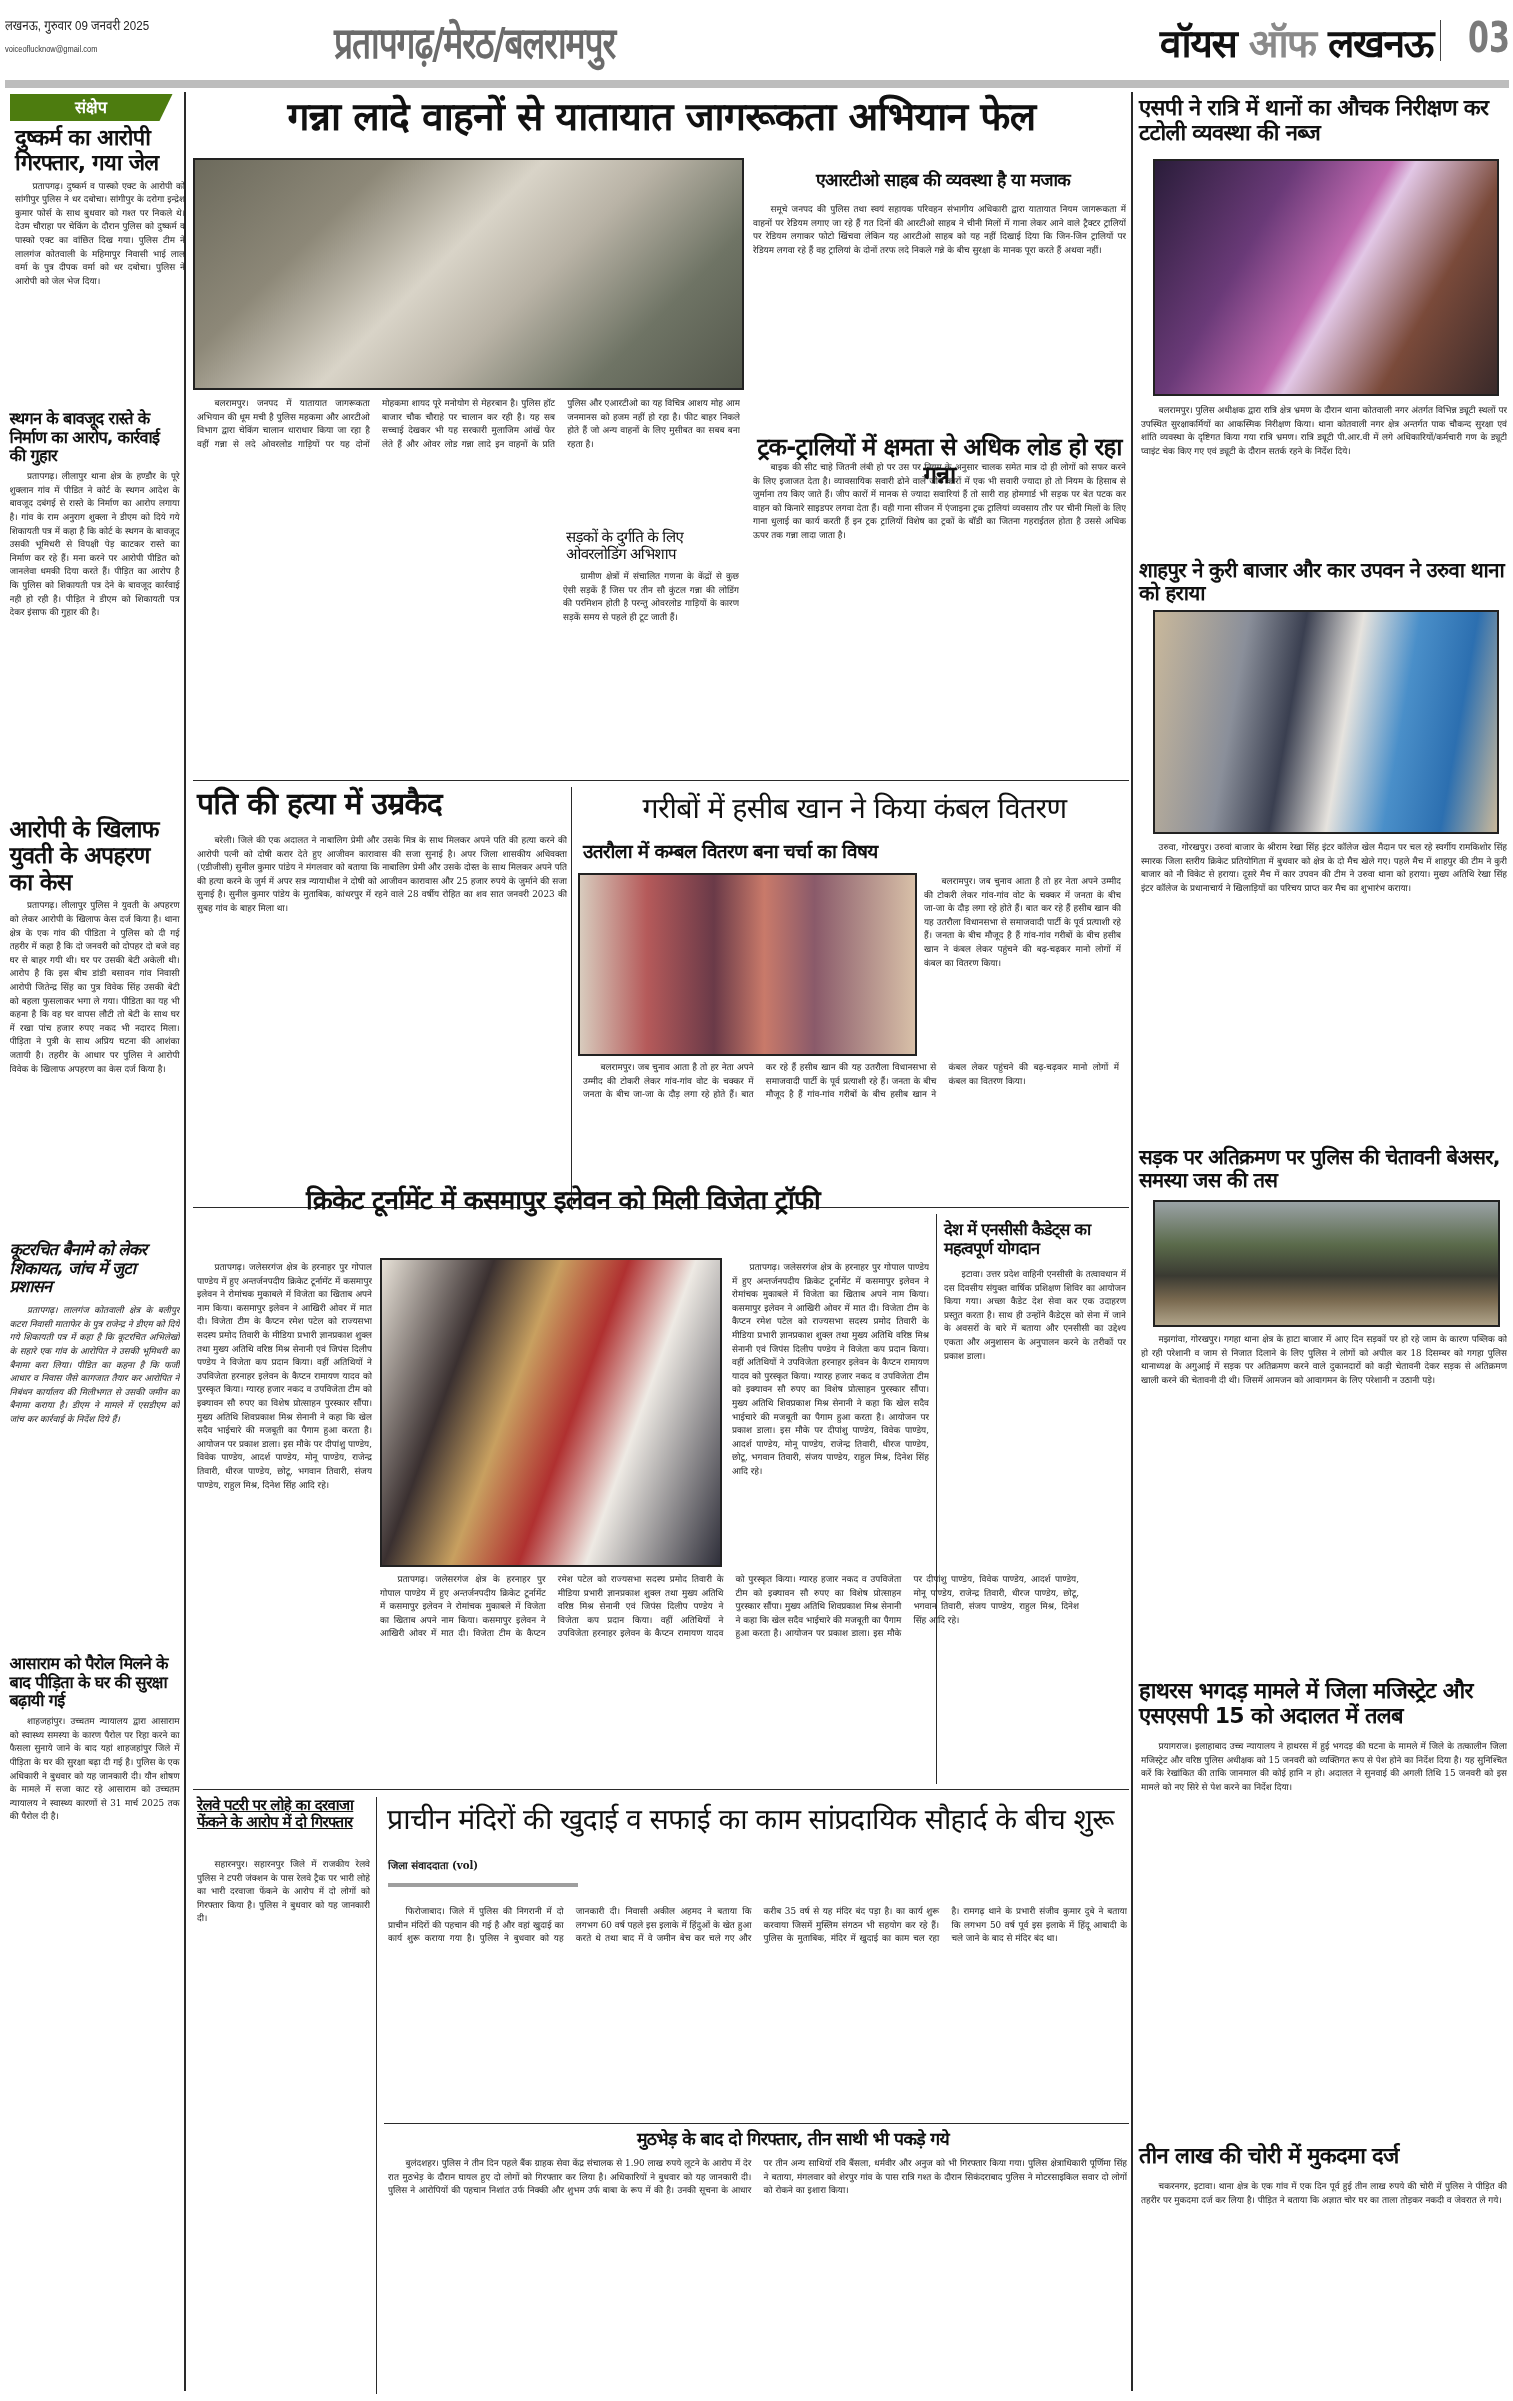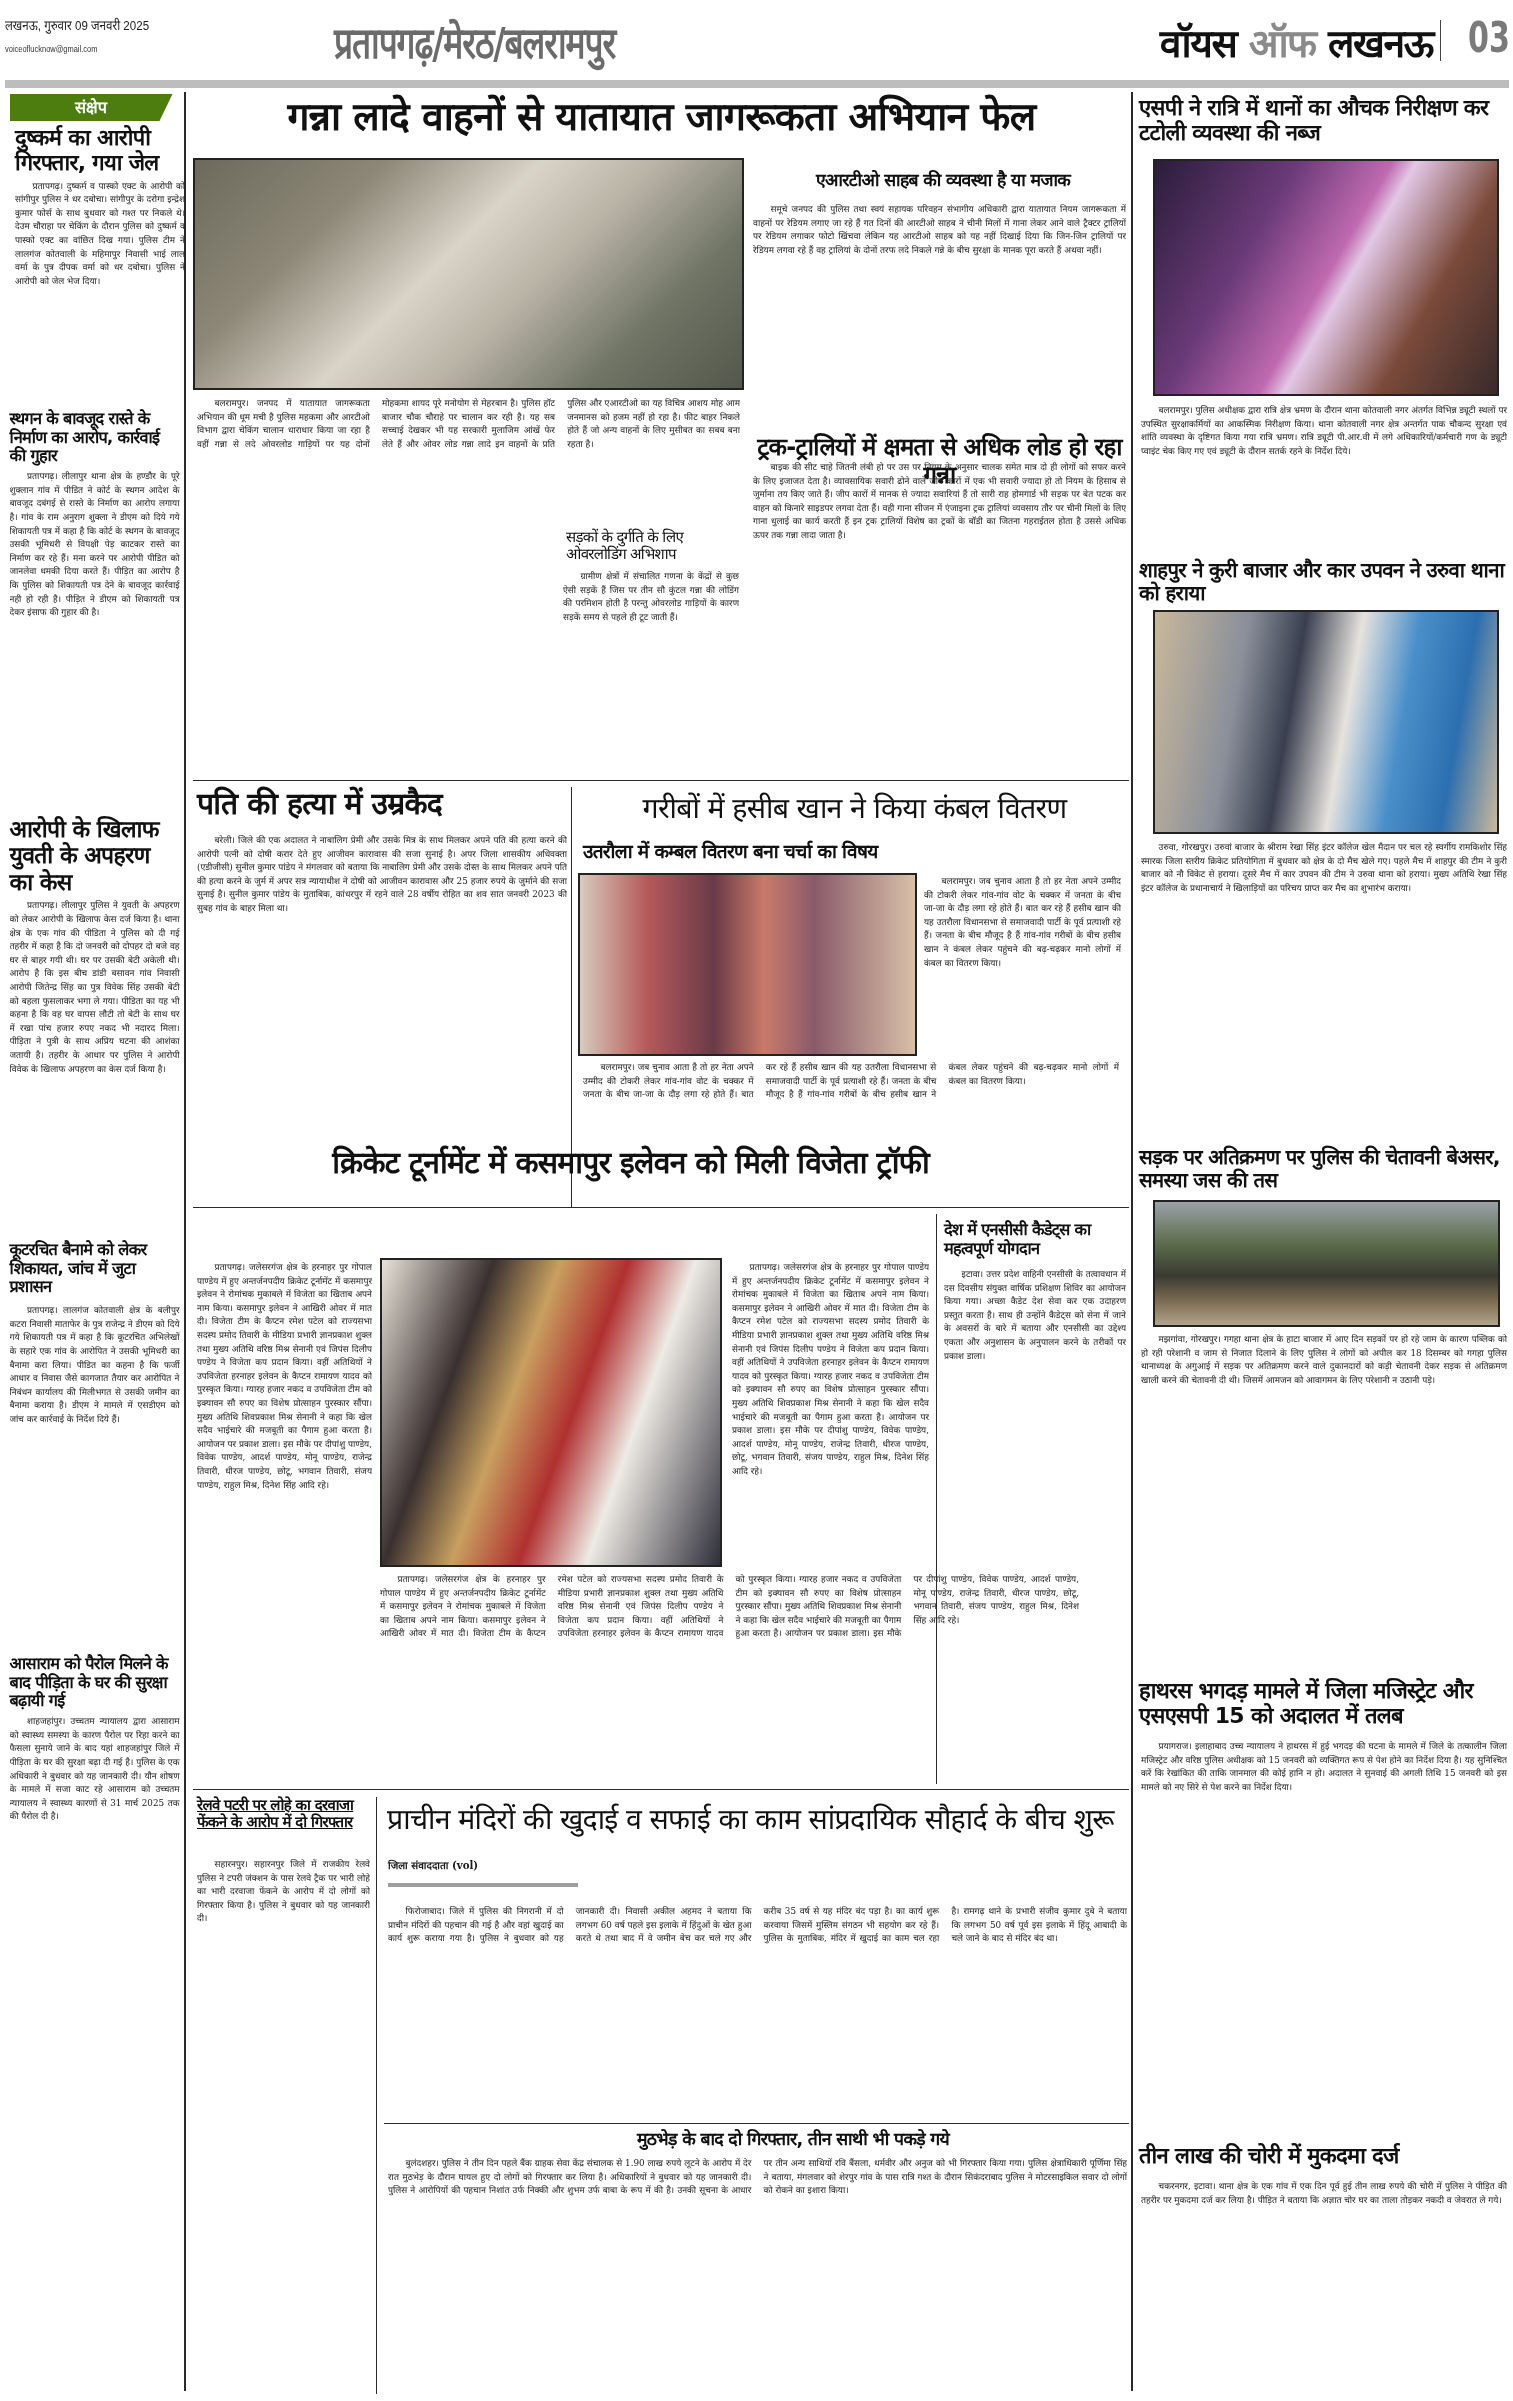--- a/index.html
+++ b/index.html
@@ -61,21 +61,21 @@
   <div class="body" style="height:319px; margin-top:4.1px;">
       <p>प्रतापगढ़। लीलापुर थाना क्षेत्र के हण्डौर के पूरे शुक्लान गांव में पीडित ने कोर्ट के स्थगन आदेश के बावजूद दबंगई से रास्ते के निर्माण का आरोप लगाया है। गांव के राम अनुराग शुक्ला ने डीएम को दिये गये शिकायती पत्र में कहा है कि कोर्ट के स्थगन के बावजूद उसकी भूमिधरी से विपक्षी पेड़ काटकर रास्ते का निर्माण कर रहे हैं। मना करने पर आरोपी पीडित को जानलेवा धमकी दिया करते हैं। पीड़ित का आरोप है कि पुलिस को शिकायती पत्र देने के बावजूद कार्रवाई नही हो रही है। पीड़ित ने डीएम को शिकायती पत्र देकर इंसाफ की गुहार की है।</p>
     </div>
 </div>
 <div class="abs" style="left:9.5px; top:780px; width:170px;">
   <div class="hl" style="font-size:23px;margin-top:36px;">आरोपी के खिलाफ युवती के अपहरण का केस</div>
   <div class="body" style="height:393px; margin-top:4.1px;">
       <p>प्रतापगढ़। लीलापुर पुलिस ने युवती के अपहरण को लेकर आरोपी के खिलाफ केस दर्ज किया है। थाना क्षेत्र के एक गांव की पीडिता ने पुलिस को दी गई तहरीर में कहा है कि दो जनवरी को दोपहर दो बजे वह घर से बाहर गयी थी। घर पर उसकी बेटी अकेली थी। आरोप है कि इस बीच डांडी बसावन गांव निवासी आरोपी जितेन्द्र सिंह का पुत्र विवेक सिंह उसकी बेटी को बहला फुसलाकर भगा ले गया। पीडिता का यह भी कहना है कि वह घर वापस लौटी तो बेटी के साथ घर में रखा पांच हजार रुपए नकद भी नदारद मिला। पीड़िता ने पुत्री के साथ अप्रिय घटना की आशंका जतायी है। तहरीर के आधार पर पुलिस ने आरोपी विवेक के खिलाफ अपहरण का केस दर्ज किया है।</p>
     </div>
 </div>
-<div class="abs" style="left:9.5px; top:1241px; width:170px;">
+<div class="abs" style="left:9.5px; top:1241px; width:170px;font-style:italic;">
   <div class="hl" style="font-size:16.3px;">कूटरचित बैनामे को लेकर शिकायत, जांच में जुटा प्रशासन</div>
   <div class="body" style="height:353px; margin-top:7px;">
       <p>प्रतापगढ़। लालगंज कोतवाली क्षेत्र के बलीपुर कटरा निवासी माताफेर के पुत्र राजेन्द्र ने डीएम को दिये गये शिकायती पत्र में कहा है कि कूटरचित अभिलेखों के सहारे एक गांव के आरोपित ने उसकी भूमिधरी का बैनामा करा लिया। पीडित का कहना है कि फर्जी आधार व निवास जैसे कागजात तैयार कर आरोपित ने निबंधन कार्यालय की मिलीभगत से उसकी जमीन का बैनामा कराया है। डीएम ने मामले में एसडीएम को जांच कर कार्रवाई के निर्देश दिये हैं।</p>
     </div>
 </div>
 <div class="abs" style="left:9.5px; top:1655px; width:170px;">
   <div class="hl" style="font-size:16.3px;">आसाराम को पैरोल मिलने के बाद पीड़िता के घर की सुरक्षा बढ़ायी गई</div>
   <div class="body" style="height:610px; margin-top:4.1px;">
       <p>शाहजहांपुर। उच्चतम न्यायालय द्वारा आसाराम को स्वास्थ्य समस्या के कारण पैरोल पर रिहा करने का फैसला सुनाये जाने के बाद यहां शाहजहांपुर जिले में पीड़िता के घर की सुरक्षा बढ़ा दी गई है। पुलिस के एक अधिकारी ने बुधवार को यह जानकारी दी। यौन शोषण के मामले में सजा काट रहे आसाराम को उच्चतम न्यायालय ने स्वास्थ्य कारणों से 31 मार्च 2025 तक की पैरोल दी है।</p>
     </div>
@@ -111,21 +111,21 @@
 <div class="abs hl" style="left:583px; top:841px; width:543px; font-size:19px;">उतरौला में कम्बल वितरण बना चर्चा का विषय</div>
 <div class="abs photo ph-blanket" style="left:578px; top:873px; width:339px; height:183px;"></div>
 <div class="abs body" style="left:583px; top:1061px; width:536px; height:139px; column-count:3; column-gap:12.2px;">
     <p>बलरामपुर। जब चुनाव आता है तो हर नेता अपने उम्मीद की टोकरी लेकर गांव-गांव वोट के चक्कर में जनता के बीच जा-जा के दौड़ लगा रहे होते हैं। बात कर रहे हैं हसीब खान की यह उतरौला विधानसभा से समाजवादी पार्टी के पूर्व प्रत्याशी रहे हैं। जनता के बीच मौजूद है हैं गांव-गांव गरीबों के बीच हसीब खान ने कंबल लेकर पहुंचने की बढ़-चढ़कर मानो लोगों में कंबल का वितरण किया।</p>
   </div>
 <div class="abs body" style="left:924px; top:875px; width:197px; height:183px;">
     <p>बलरामपुर। जब चुनाव आता है तो हर नेता अपने उम्मीद की टोकरी लेकर गांव-गांव वोट के चक्कर में जनता के बीच जा-जा के दौड़ लगा रहे होते हैं। बात कर रहे हैं हसीब खान की यह उतरौला विधानसभा से समाजवादी पार्टी के पूर्व प्रत्याशी रहे हैं। जनता के बीच मौजूद है हैं गांव-गांव गरीबों के बीच हसीब खान ने कंबल लेकर पहुंचने की बढ़-चढ़कर मानो लोगों में कंबल का वितरण किया।</p>
   </div>
 <div class="abs hrule" style="left:193px; top:1207px; width:936px;"></div>
 
-<div class="abs hl" style="left:197px; top:1146px; width:732px; font-size:30px; text-align:right;">क्रिकेट टूर्नामेंट में कसमापुर इलेवन को मिली विजेता ट्रॉफी</div>
+<div class="abs hl" style="left:197px; top:1186px; width:732px; font-size:26px; text-align:center;">क्रिकेट टूर्नामेंट में कसमापुर इलेवन को मिली विजेता ट्रॉफी</div>
 <div class="abs photo ph-trophy" style="left:380px; top:1258px; width:342px; height:309px;"></div>
 <div class="abs body" style="left:197px; top:1261px; width:175px; height:420px;">
     <p>प्रतापगढ़। जलेसरगंज क्षेत्र के हरनाहर पुर गोपाल पाण्डेय में हुए अन्तर्जनपदीय क्रिकेट टूर्नामेंट में कसमापुर इलेवन ने रोमांचक मुकाबले में विजेता का खिताब अपने नाम किया। कसमापुर इलेवन ने आखिरी ओवर में मात दी। विजेता टीम के कैप्टन रमेश पटेल को राज्यसभा सदस्य प्रमोद तिवारी के मीडिया प्रभारी ज्ञानप्रकाश शुक्ल तथा मुख्य अतिथि वरिष्ठ मिश्र सेनानी एवं जिपंस दिलीप पण्डेय ने विजेता कप प्रदान किया। वहीं अतिथियों ने उपविजेता हरनाहर इलेवन के कैप्टन रामायण यादव को पुरस्कृत किया। ग्यारह हजार नकद व उपविजेता टीम को इक्यावन सौ रुपए का विशेष प्रोत्साहन पुरस्कार सौंपा। मुख्य अतिथि शिवप्रकाश मिश्र सेनानी ने कहा कि खेल सदैव भाईचारे की मजबूती का पैगाम हुआ करता है। आयोजन पर प्रकाश डाला। इस मौके पर दीपांशु पाण्डेय, विवेक पाण्डेय, आदर्श पाण्डेय, मोनू पाण्डेय, राजेन्द्र तिवारी, धीरज पाण्डेय, छोटू, भगवान तिवारी, संजय पाण्डेय, राहुल मिश्र, दिनेश सिंह आदि रहे।</p>
   </div>
 <div class="abs body" style="left:380px; top:1573px; width:699px; height:203px; column-count:4; column-gap:12.2px;">
     <p>प्रतापगढ़। जलेसरगंज क्षेत्र के हरनाहर पुर गोपाल पाण्डेय में हुए अन्तर्जनपदीय क्रिकेट टूर्नामेंट में कसमापुर इलेवन ने रोमांचक मुकाबले में विजेता का खिताब अपने नाम किया। कसमापुर इलेवन ने आखिरी ओवर में मात दी। विजेता टीम के कैप्टन रमेश पटेल को राज्यसभा सदस्य प्रमोद तिवारी के मीडिया प्रभारी ज्ञानप्रकाश शुक्ल तथा मुख्य अतिथि वरिष्ठ मिश्र सेनानी एवं जिपंस दिलीप पण्डेय ने विजेता कप प्रदान किया। वहीं अतिथियों ने उपविजेता हरनाहर इलेवन के कैप्टन रामायण यादव को पुरस्कृत किया। ग्यारह हजार नकद व उपविजेता टीम को इक्यावन सौ रुपए का विशेष प्रोत्साहन पुरस्कार सौंपा। मुख्य अतिथि शिवप्रकाश मिश्र सेनानी ने कहा कि खेल सदैव भाईचारे की मजबूती का पैगाम हुआ करता है। आयोजन पर प्रकाश डाला। इस मौके पर दीपांशु पाण्डेय, विवेक पाण्डेय, आदर्श पाण्डेय, मोनू पाण्डेय, राजेन्द्र तिवारी, धीरज पाण्डेय, छोटू, भगवान तिवारी, संजय पाण्डेय, राहुल मिश्र, दिनेश सिंह आदि रहे।</p>
   </div>
 <div class="abs body" style="left:732px; top:1261px; width:197px; height:305px;">
     <p>प्रतापगढ़। जलेसरगंज क्षेत्र के हरनाहर पुर गोपाल पाण्डेय में हुए अन्तर्जनपदीय क्रिकेट टूर्नामेंट में कसमापुर इलेवन ने रोमांचक मुकाबले में विजेता का खिताब अपने नाम किया। कसमापुर इलेवन ने आखिरी ओवर में मात दी। विजेता टीम के कैप्टन रमेश पटेल को राज्यसभा सदस्य प्रमोद तिवारी के मीडिया प्रभारी ज्ञानप्रकाश शुक्ल तथा मुख्य अतिथि वरिष्ठ मिश्र सेनानी एवं जिपंस दिलीप पण्डेय ने विजेता कप प्रदान किया। वहीं अतिथियों ने उपविजेता हरनाहर इलेवन के कैप्टन रामायण यादव को पुरस्कृत किया। ग्यारह हजार नकद व उपविजेता टीम को इक्यावन सौ रुपए का विशेष प्रोत्साहन पुरस्कार सौंपा। मुख्य अतिथि शिवप्रकाश मिश्र सेनानी ने कहा कि खेल सदैव भाईचारे की मजबूती का पैगाम हुआ करता है। आयोजन पर प्रकाश डाला। इस मौके पर दीपांशु पाण्डेय, विवेक पाण्डेय, आदर्श पाण्डेय, मोनू पाण्डेय, राजेन्द्र तिवारी, धीरज पाण्डेय, छोटू, भगवान तिवारी, संजय पाण्डेय, राहुल मिश्र, दिनेश सिंह आदि रहे।</p>
   </div>

